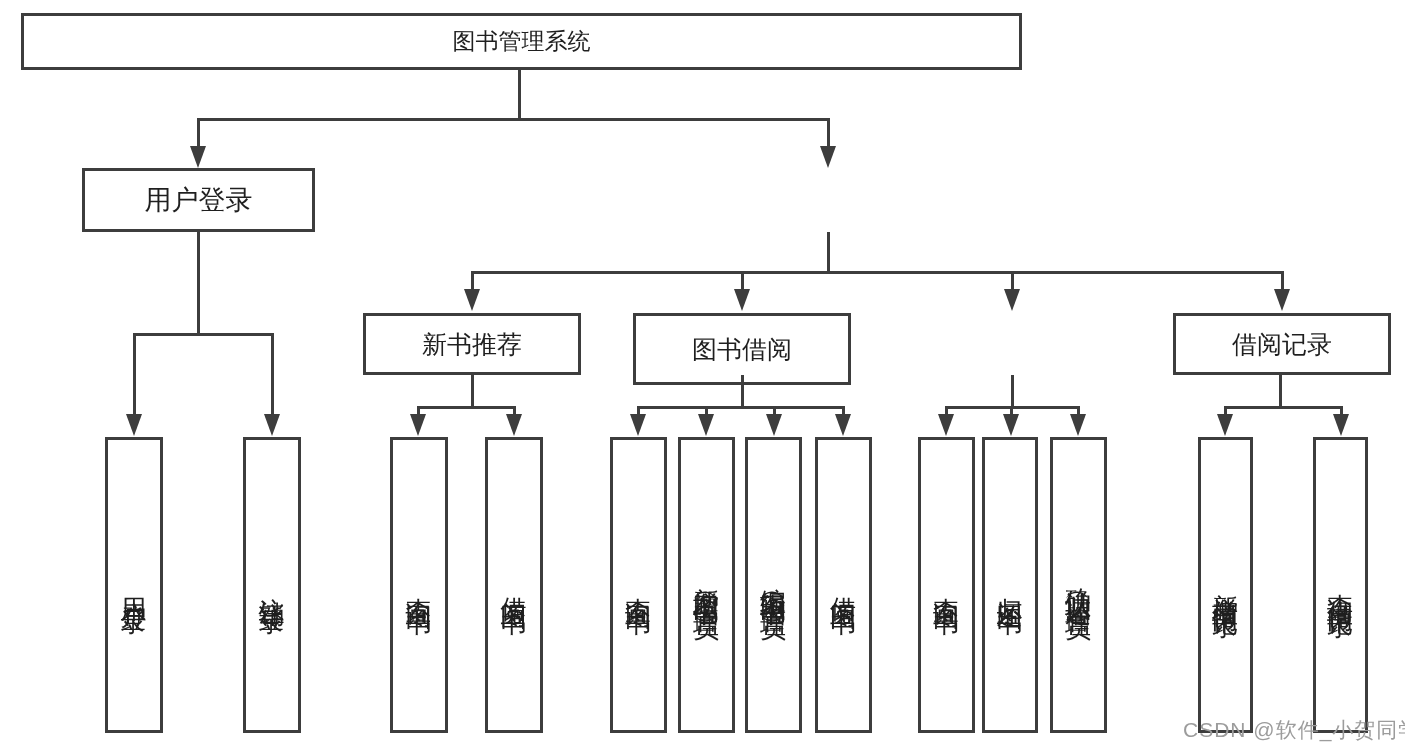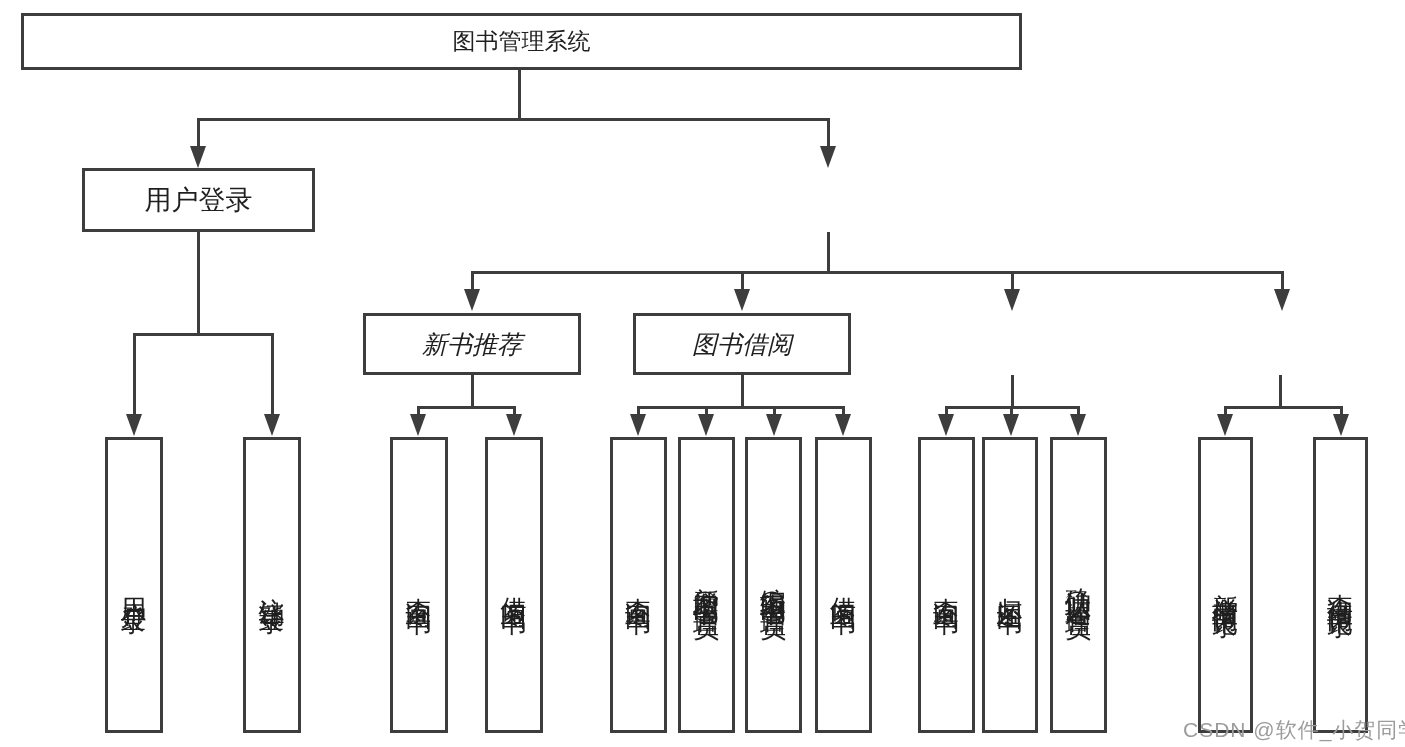--- a/index.html
+++ b/index.html
@@ -15,21 +15,21 @@
     position:absolute;
     box-sizing:border-box;
     background:#ffffff;
     border:3px solid #3d3d3d;
     display:flex;align-items:center;justify-content:center;
     text-align:center;
   }
   .node .lbl{white-space:nowrap;}
   .root-node .lbl{font-size:23px;text-align:right;}
   .l2-node .lbl{font-size:27px;}
-  .l3-node .lbl{font-size:25px;font-style:italic;}
+  .l3-node .lbl{font-size:25px;}
   .vnode{
     position:absolute;
     box-sizing:border-box;
     background:#ffffff;
     border:3px solid #3d3d3d;
     top:437px;height:296px;
     display:flex;align-items:center;justify-content:center;
   }
   .vnode .vlbl{
     writing-mode:vertical-rl;
@@ -87,22 +87,25 @@
   <div class="vline" style="left:741px;top:271px;height:20px;"></div>
   <div class="arrowhead" style="left:734px;top:289px;"></div>
   <div class="vline" style="left:1011px;top:271px;height:20px;"></div>
   <div class="arrowhead" style="left:1004px;top:289px;"></div>
   <div class="vline" style="left:1281px;top:271px;height:20px;"></div>
   <div class="arrowhead" style="left:1274px;top:289px;"></div>
 
   <div class="node l3-node" style="left:363px;top:313px;width:218px;height:62px;">
     <span class="lbl">新书推荐</span>
   </div>
-  <div class="node l3-node" style="left:633px;top:313px;width:218px;height:62px;">
+  <div class="node l3-node" style="left:633px;top:313px;width:218px;height:72px;">
     <span class="lbl">图书借阅</span>
+  </div>
+  <div class="node l3-node" style="left:1173px;top:313px;width:218px;height:62px;">
+    <span class="lbl">借阅记录</span>
   </div>
 
   <div class="vline" style="left:471px;top:375px;height:34px;"></div>
   <div class="hline" style="left:417px;top:406px;width:99px;"></div>
   <div class="vline" style="left:417px;top:406px;height:10px;"></div>
   <div class="arrowhead" style="left:410px;top:414px;"></div>
   <div class="vline" style="left:513px;top:406px;height:10px;"></div>
   <div class="arrowhead" style="left:506px;top:414px;"></div>
 
   <div class="vline" style="left:741px;top:375px;height:34px;"></div>

